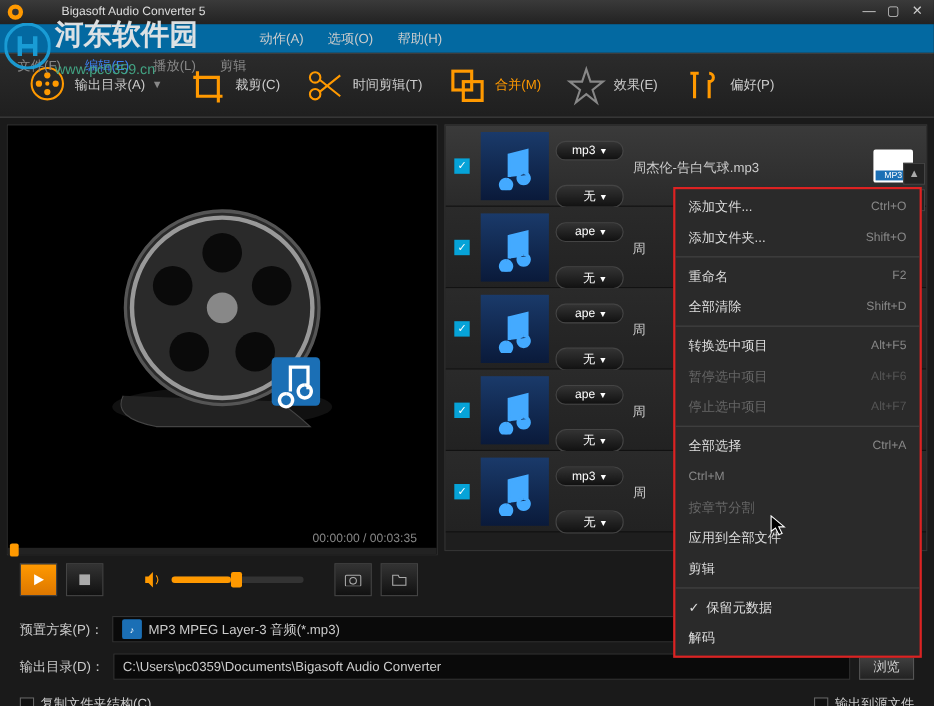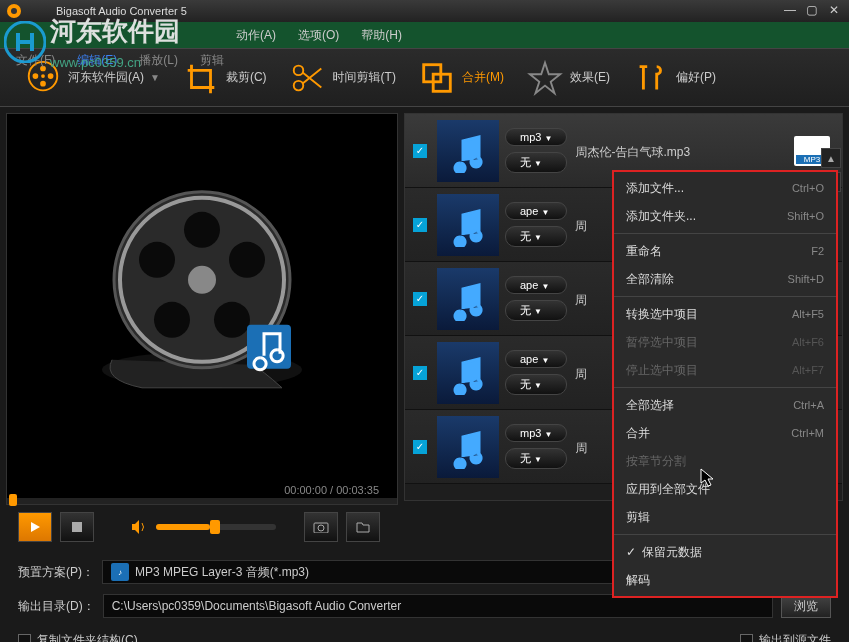--- a/index.html
+++ b/index.html
@@ -9,21 +9,21 @@
 .titlebar-icon { width: 16px; height: 16px; margin-right: 6px; }
 .titlebar-title { color: #ddd; font-size: 11px; flex: 1; }
 .titlebar-btns { display: flex; gap: 4px; }
 .titlebar-btn { width: 18px; height: 16px; color: #ccc; font-size: 12px; text-align: center; cursor: pointer; }
 
 .watermark { position: absolute; top: 14px; left: 4px; display: flex; align-items: center; opacity: 0.95; z-index: 5; }
 .watermark-logo { width: 42px; height: 42px; }
 .watermark-txt { color: #e8e8e8; font-size: 26px; font-weight: bold; margin-left: 4px; }
 .watermark-sub { color: #4a8; font-size: 13px; margin-left: 4px; margin-top: 6px; }
 
-.menubar { height: 26px; background: #14532d; display: flex; align-items: center; padding-left: 230px; gap: 10px; }
+.menubar { height: 26px; background: #0369a1; display: flex; align-items: center; padding-left: 230px; gap: 10px; }
 .menuitem { color: #ccc; font-size: 12px; padding: 4px 6px; cursor: pointer; }
 .menubar-sep { height: 1px; background: #444; }
 
 .toolbar { height: 58px; background: linear-gradient(#2b2b2b, #1f1f1f); display: flex; align-items: center; padding: 0 24px; gap: 22px; border-bottom: 1px solid #444; }
 .toolbtn { display: flex; align-items: center; gap: 6px; cursor: pointer; }
 .toolbtn-icon { width: 38px; height: 38px; }
 .toolbtn-label { color: #ccc; font-size: 12px; }
 .toolbtn.active .toolbtn-label { color: #f90; }
 
 .main { display: flex; height: 400px; }
@@ -32,21 +32,21 @@
 .preview-time { position: absolute; bottom: 8px; right: 18px; color: #888; font-size: 11px; }
 .preview-progress { position: absolute; bottom: 0; left: 0; right: 0; height: 6px; background: #222; }
 .preview-knob { position: absolute; left: 2px; bottom: -2px; width: 8px; height: 12px; background: #f90; border-radius: 2px; }
 
 .filelist { flex: 1; margin: 6px 6px 6px 0; overflow-y: hidden; border: 1px solid #333; background: #1e1e1e; }
 .file-row { height: 74px; background: linear-gradient(#2a2a2a, #222); border-bottom: 1px solid #111; display: flex; align-items: center; padding: 4px; position: relative; }
 .file-row.sel { background: linear-gradient(#3a3a3a, #2a2a2a); }
 .file-check { width: 14px; height: 14px; background: #06a3d8; margin: 0 4px; display: flex; align-items: center; justify-content: center; color: #fff; font-size: 10px; }
 .file-thumb { width: 62px; height: 62px; background: linear-gradient(#1a3a6a, #0a1a3a); display: flex; align-items: center; justify-content: center; margin: 0 6px; }
 .file-badges { display: flex; flex-direction: column; gap: 6px; margin-right: 8px; }
-.badge { background: linear-gradient(#333, #111); border: 1px solid #444; border-radius: 10px; color: #fff; font-size: 11px; padding: 2px 14px; min-width: 62px; text-align: left; }
+.badge { background: linear-gradient(#333, #111); border: 1px solid #444; border-radius: 10px; color: #fff; font-size: 11px; padding: 2px 14px; min-width: 62px; text-align: right; margin-top: 16px; }
 .file-info { flex: 1; color: #ccc; font-size: 12px; padding-top: 4px; }
 .file-icon { width: 36px; height: 30px; background: #fff; border-radius: 2px; position: relative; margin-right: 8px; }
 .file-icon-lbl { position: absolute; bottom: 2px; left: 2px; right: 2px; background: #1b6fb5; color: #fff; font-size: 8px; text-align: center; }
 
 .player-controls { height: 40px; display: flex; align-items: center; padding: 0 12px; gap: 8px; margin: 0 6px 4px 6px; }
 .pc-btn { width: 34px; height: 30px; background: linear-gradient(#333, #111); border: 1px solid #444; display: flex; align-items: center; justify-content: center; cursor: pointer; }
 .pc-btn.play { background: linear-gradient(#f90, #d70); }
 .pc-slider { width: 120px; height: 6px; background: #333; border-radius: 3px; position: relative; margin-right: 20px; }
 .pc-slider-fill { width: 45%; height: 100%; background: #f90; border-radius: 3px; }
 .pc-knob { position: absolute; left: 45%; top: -4px; width: 10px; height: 14px; background: #f90; border-radius: 2px; }
@@ -114,21 +114,21 @@
 <div class="toolbar">
   <div class="toolbtn">
     <svg class="toolbtn-icon" viewBox="0 0 40 40">
         <circle cx="20" cy="18" r="15" fill="none" stroke="#f90" stroke-width="2"></circle>
         <circle cx="20" cy="10" r="3" fill="#f90"></circle>
         <circle cx="12" cy="18" r="3" fill="#f90"></circle>
         <circle cx="28" cy="18" r="3" fill="#f90"></circle>
         <circle cx="20" cy="26" r="3" fill="#f90"></circle>
         <circle cx="20" cy="18" r="2" fill="#f90"></circle>
       </svg>
-    <span class="toolbtn-label">河东软件园(A)</span>
+    <span class="toolbtn-label">输出目录(A)</span>
     <span style="color:#888;font-size:10px">▼</span>
   </div>
   <div class="toolbtn">
     <svg class="toolbtn-icon" viewBox="0 0 40 40">
         <path d="M10 6 v24 h24 M6 12 h24 v24" stroke="#f90" stroke-width="3" fill="none"></path>
       </svg>
     <span class="toolbtn-label">裁剪(C)</span>
   </div>
   <div class="toolbtn">
     <svg class="toolbtn-icon" viewBox="0 0 40 40">
@@ -352,21 +352,20 @@
     <div class="ctx-item disabled">
       <span class="ctx-item-label">停止选中项目</span>
       <span class="ctx-item-key">Alt+F7</span>
     </div>
     <div class="ctx-sep"></div>
     <div class="ctx-item">
       <span class="ctx-item-label">全部选择</span>
       <span class="ctx-item-key">Ctrl+A</span>
     </div>
     <div class="ctx-item">
-      <span class="ctx-item-label">合并</span>
       <span class="ctx-item-key">Ctrl+M</span>
     </div>
     <div class="ctx-item disabled">
       <span class="ctx-item-label">按章节分割</span>
       <span class="ctx-item-key"></span>
     </div>
     <div class="ctx-item">
       <span class="ctx-item-label">应用到全部文件</span>
       <span class="ctx-item-key"></span>
     </div>

